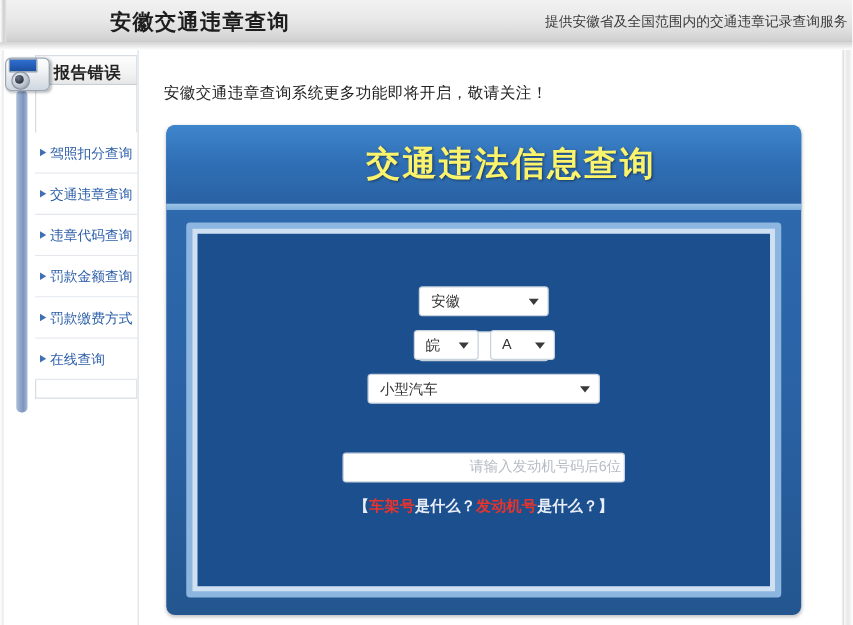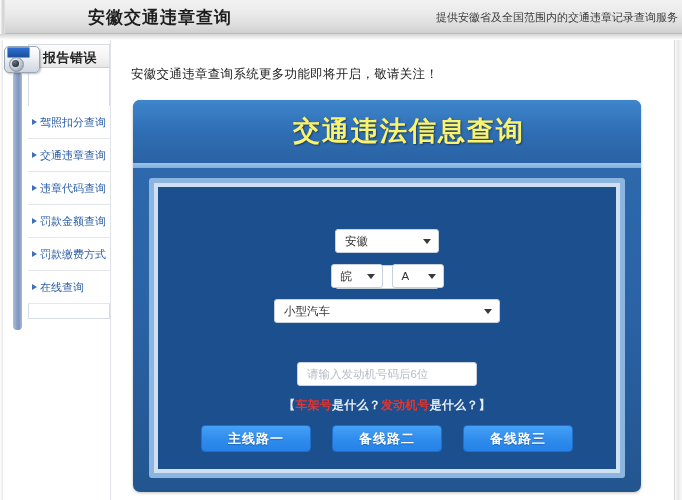--- a/index.html
+++ b/index.html
@@ -334,36 +334,36 @@
     margin-top: -2px;
     width: 0; height: 0;
     border-left: 4px solid transparent;
     border-right: 4px solid transparent;
     border-top: 5px solid #3a3a3a;
   }
   .sel-province { width: 104px; }
   .sel-city     { width: 104px; }
   .sel-prefix   { width: 52px; }
   .sel-letter   { width: 52px; }
-  .sel-vehicle  { width: 226px; text-align: center; }
+  .sel-vehicle  { width: 186px; text-align: center; }
 
   .textinput {
     height: 24px;
     width: 124px;
     background: #ffffff;
     border: 1px solid #c8d2dd;
     border-radius: 3px;
     box-sizing: border-box;
     font-size: 11.5px;
     color: #333333;
     padding-left: 9px;
     outline: none;
     font-family: "Liberation Sans", "DejaVu Sans", sans-serif;
   }
-  .textinput.wide { width: 180px; }
+  .textinput.wide { width: 226px; text-align: right; }
   .textinput::placeholder { color: #b6bcc4; }
 
   .helptext {
     font-size: 12px;
     color: #e9eef6;
     white-space: nowrap;
     letter-spacing: 0.2px;
     font-weight: bold;
   }
   .helptext .hl {
@@ -490,22 +490,17 @@
         </div>
 
         <div class="row row-4">
           <input class="textinput wide" type="text" placeholder="请输入发动机号码后6位" style="">
         </div>
 
         <div class="row row-help">
           <div class="helptext"><span>【</span><span class="hl">车架号</span><span>是什么？</span><span class="hl">发动机号</span><span>是什么？</span><span>】</span></div>
         </div>
 
-        <div class="row row-buttons">
-          <div class="btn">主线路一</div>
-          <div class="btn">备线路二</div>
-          <div class="btn">备线路三</div>
-        </div>
 
       </div>
     </div>
   </div>
 </div>
 
 </body></html>

